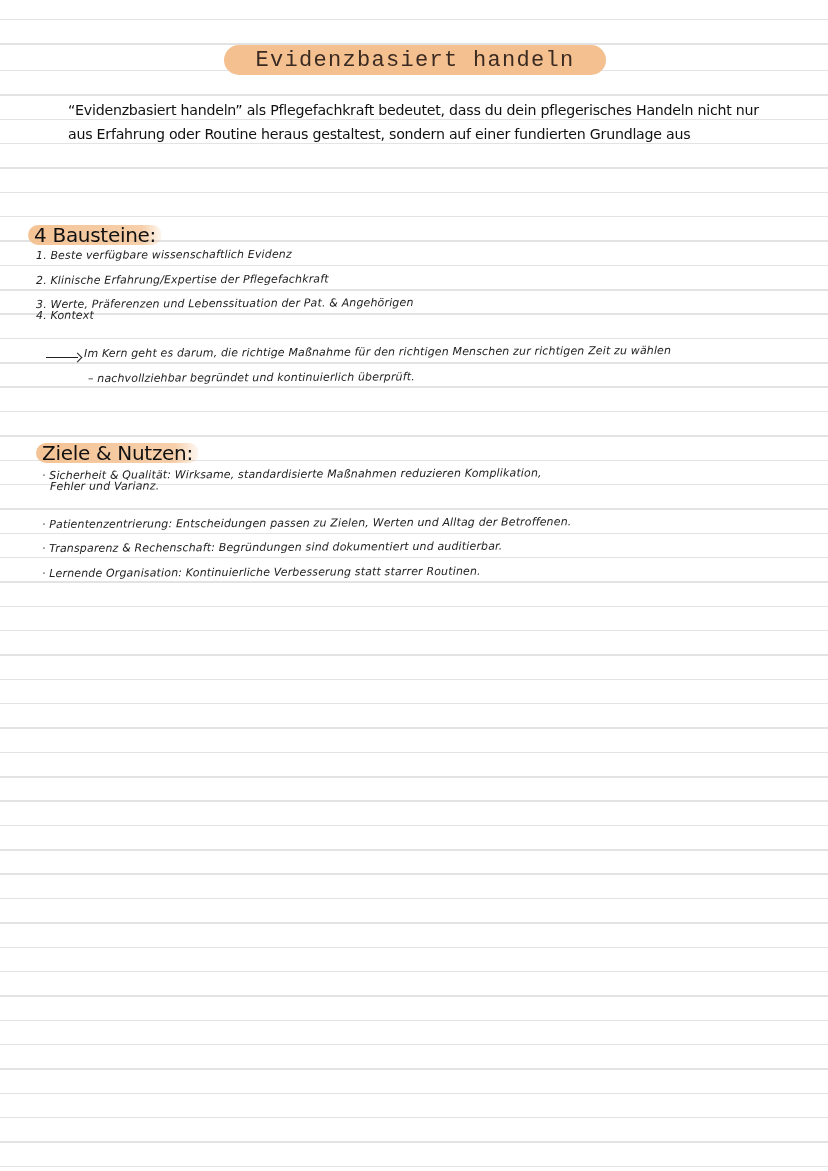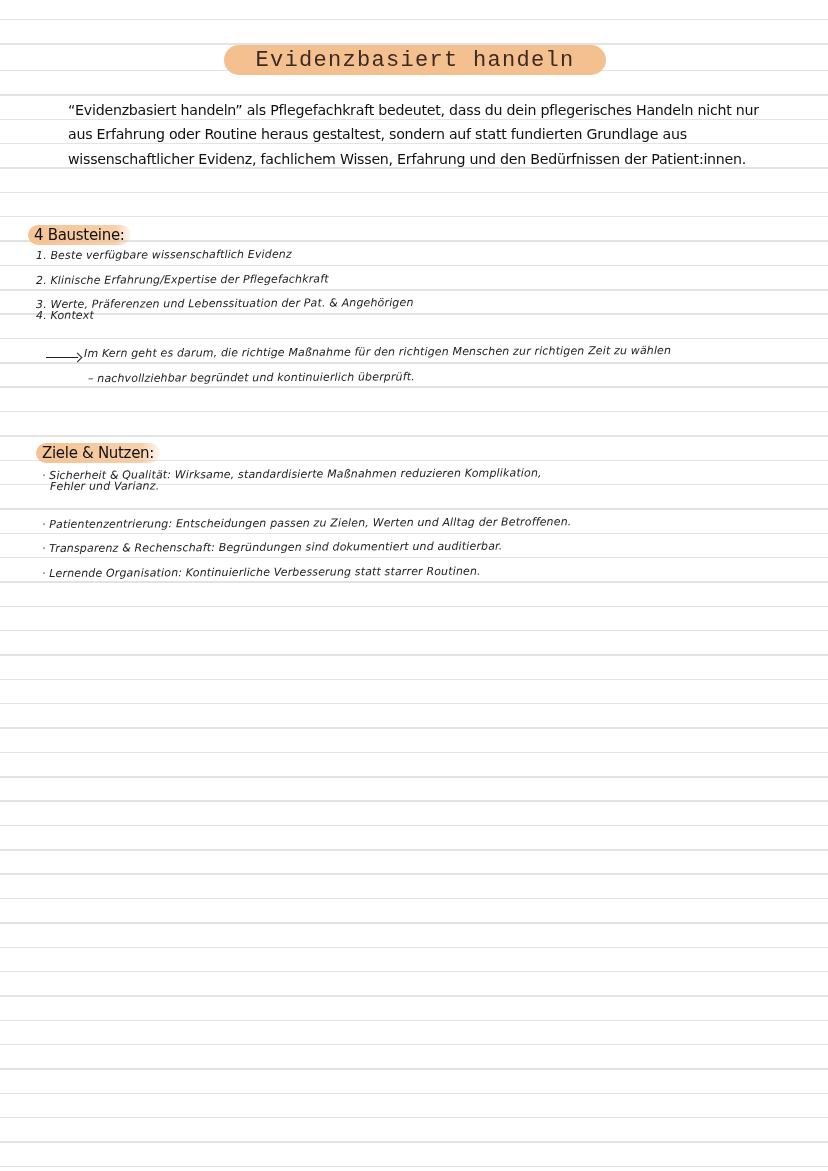--- a/index.html
+++ b/index.html
@@ -28,21 +28,21 @@
 
   .intro { position: absolute; left: 40px; top: 98px; width: 760px; }
   .intro-line {
     height: 24.35px; line-height: 24.35px;
     font-family: "DejaVu Sans", sans-serif; font-size: 14.2px; color: #111;
     white-space: nowrap; letter-spacing: -0.25px; margin-left: 28px;
   }
 
   .section-head {
     position: absolute; height: 20px; line-height: 20px;
-    font-family: "DejaVu Sans", sans-serif; font-size: 15px; color: #111;
+    font-family: "DejaVu Sans", sans-serif; font-size: 20px; color: #111;
     padding: 0 6px; border-radius: 10px;
     background: linear-gradient(to right, rgba(244,192,143,0.95), rgba(244,192,143,0.75) 85%, rgba(244,192,143,0.1));
     white-space: nowrap; letter-spacing: -0.3px;
   }
 
   .hw {
     position: absolute; white-space: nowrap;
     font-family: "DejaVu Sans", sans-serif; font-size: 11px; color: #222;
     letter-spacing: 0.15px; font-style: italic; font-weight: 300;
     transform: rotate(-0.3deg); transform-origin: left bottom;
@@ -62,22 +62,21 @@
 <body>
 
 <div class="page">
 
   <div class="title-wrap">
     <span class="title">Evidenzbasiert handeln</span>
   </div>
 
   <div class="intro">
     <div class="intro-line">“Evidenzbasiert handeln” als Pflegefachkraft bedeutet, dass du dein pflegerisches Handeln nicht nur</div>
-    <div class="intro-line">aus Erfahrung oder Routine heraus gestaltest, sondern auf statt fundierten Grundlage aus</div>
-    <div class="intro-line">wissenschaftlicher Evidenz, fachlichem Wissen, Erfahrung und den Bedürfnissen der Patient:innen.</div>
+    <div class="intro-line">aus Erfahrung oder Routine heraus gestaltest, sondern auf einer fundierten Grundlage aus</div>
   </div>
 
   <div class="section-head" style="left:28px; top:225px;">4 Bausteine:</div>
   <div class="hw" style="left:36px; top:249px;">1. Beste verfügbare wissenschaftlich Evidenz</div>
   <div class="hw" style="left:36px; top:274px;">2. Klinische Erfahrung/Expertise der Pflegefachkraft</div>
   <div class="hw" style="left:36px; top:298px;">3. Werte, Präferenzen und Lebenssituation der Pat. &amp; Angehörigen</div>
   <div class="hw" style="left:36px; top:309px;">4. Kontext</div>
   <span class="arrow" style="top:352px;"></span>
   <div class="hw" style="left:84px; top:347px;">Im Kern geht es darum, die richtige Maßnahme für den richtigen Menschen zur richtigen Zeit zu wählen</div>
   <div class="hw" style="left:88px; top:372px;">– nachvollziehbar begründet und kontinuierlich überprüft.</div>

